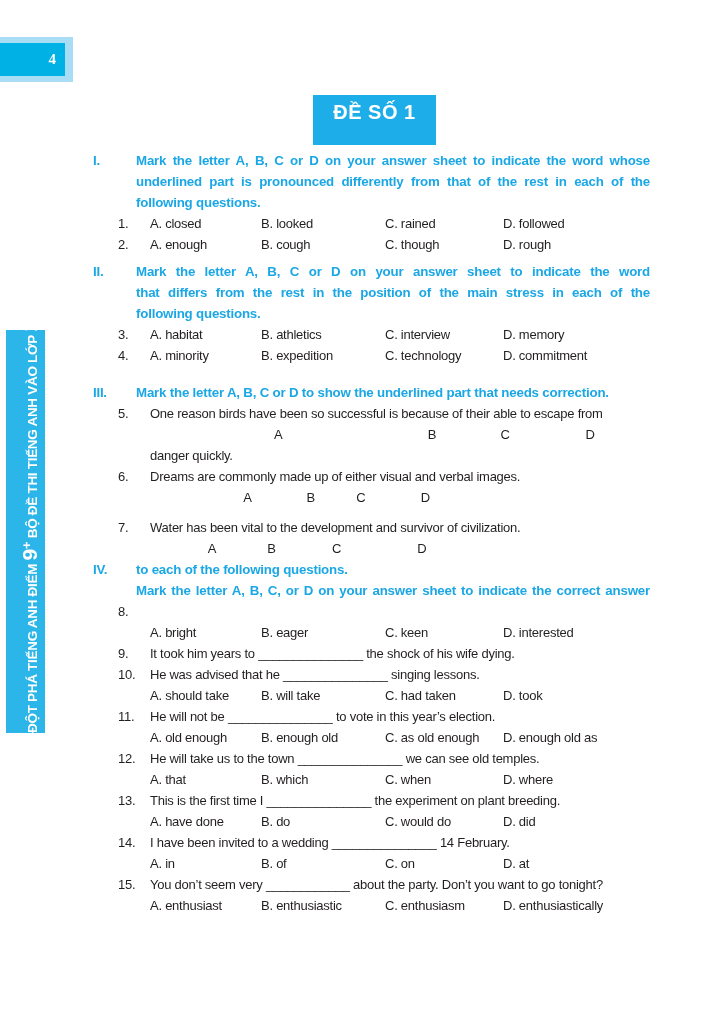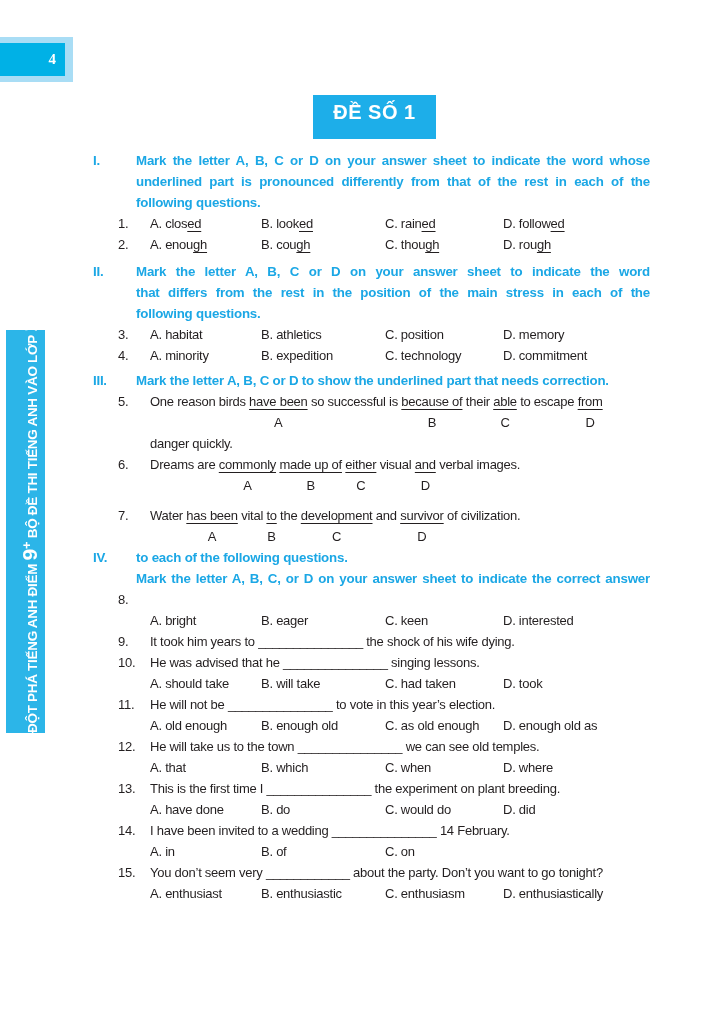--- a/index.html
+++ b/index.html
@@ -22,39 +22,39 @@
     color:#fff;font-family:"Liberation Serif",serif;font-weight:bold;font-size:15px;
     line-height:33px;text-align:right;padding-right:9px;}
   
   .sidebar{position:absolute;left:6px;top:330px;width:39px;height:403px;background:var(--sidebar-bg);}
   .sidebar-label{position:absolute;left:1px;top:403px;width:403px;height:39px;line-height:39px;
     transform-origin:0 0;transform:rotate(-90deg);white-space:nowrap;text-align:center;
     color:#ffffff;font-weight:bold;font-size:13.5px;letter-spacing:-0.3px;}
   .sb-big{font-size:21px;}
   .sb-sup{font-size:13px;vertical-align:6px;}
   
-  .title-box{position:absolute;left:313px;top:95px;width:123px;height:44px;background:var(--title-bg);
+  .title-box{position:absolute;left:313px;top:95px;width:123px;height:50px;background:var(--title-bg);
     color:#fff;font-weight:bold;font-size:20px;line-height:34px;text-align:center;letter-spacing:0.5px;}
   
   #content{position:absolute;left:93px;top:150px;width:557px;font-size:13px;line-height:21px;letter-spacing:-0.25px;}
   .section{position:relative;}
   .sec-II{margin-top:6px;}
-  .sec-III{margin-top:4px;}
+  .sec-III{margin-top:16px;}
   .sec-IV{}
   .sec-numeral{position:absolute;left:0;top:0;color:var(--accent);font-weight:bold;font-size:13.3px;}
   .sec-heading{margin-left:30px;color:var(--accent);font-weight:bold;font-size:13.3px;letter-spacing:-0.2px;}
   .h-line{text-align:justify;text-align-last:justify;padding-left:13px;}
   .h-line.last{text-align-last:left;}
   .q-row,.q-opts{display:grid;grid-template-columns:57px 111px 124px 118px 1fr;}
   .q-frow,.q-crow{display:grid;grid-template-columns:57px 1fr;}
   .q-num{padding-left:25px;}
   .q-text{white-space:nowrap;}
   .q-sentence{position:relative;padding-bottom:21px;white-space:nowrap;}
-  .useg{display:inline-block;position:relative;text-decoration:underline;text-underline-offset:2.5px;}
-  .opt-ul{text-decoration:underline;text-underline-offset:2.5px;}
+  .useg{display:inline-block;position:relative;text-underline-offset:2.5px;}
+  .opt-ul{text-underline-offset:2.5px;}
   .seg-label{position:absolute;top:100%;left:50%;transform:translateX(-50%);text-decoration:none;}
   .q-extra-gap{margin-top:9px;}
 </style>
 </head>
 <body>
 
 <div class="badge-outer">
   <div class="badge-inner">4</div>
 </div>
 
@@ -91,21 +91,21 @@
       <span class="sec-numeral">II.</span>
       <div class="sec-heading">
         <div class="h-line">Mark the letter A, B, C or D on your answer sheet to indicate the word</div>
         <div class="h-line">that differs from the rest in the position of the main stress in each of the</div>
         <div class="h-line last">following questions.</div>
       </div>
       <div class="q-row">
         <span class="q-num">3.</span>
         <span class="q-opt">A. habitat</span>
         <span class="q-opt">B. athletics</span>
-        <span class="q-opt">C. position</span>
+        <span class="q-opt">C. interview</span>
         <span class="q-opt">D. memory</span>
       </div>
       <div class="q-row">
         <span class="q-num">4.</span>
         <span class="q-opt">A. minority</span>
         <span class="q-opt">B. expedition</span>
         <span class="q-opt">C. technology</span>
         <span class="q-opt">D. commitment</span>
       </div>
     </div>
@@ -200,20 +200,21 @@
       </div>
       <div class="q-frow">
         <span class="q-num">14.</span>
         <div class="q-text">I have been invited to a wedding _______________ 14 February.</div>
       </div>
       <div class="q-opts">
         <span></span>
         <span class="q-opt">A. in</span>
         <span class="q-opt">B. of</span>
         <span class="q-opt">C. on</span>
+        <span class="q-opt">D. at</span>
       </div>
       <div class="q-frow">
         <span class="q-num">15.</span>
         <div class="q-text">You don’t seem very ____________ about the party. Don’t you want to go tonight?</div>
       </div>
       <div class="q-opts">
         <span></span>
         <span class="q-opt">A. enthusiast</span>
         <span class="q-opt">B. enthusiastic</span>
         <span class="q-opt">C. enthusiasm</span>

